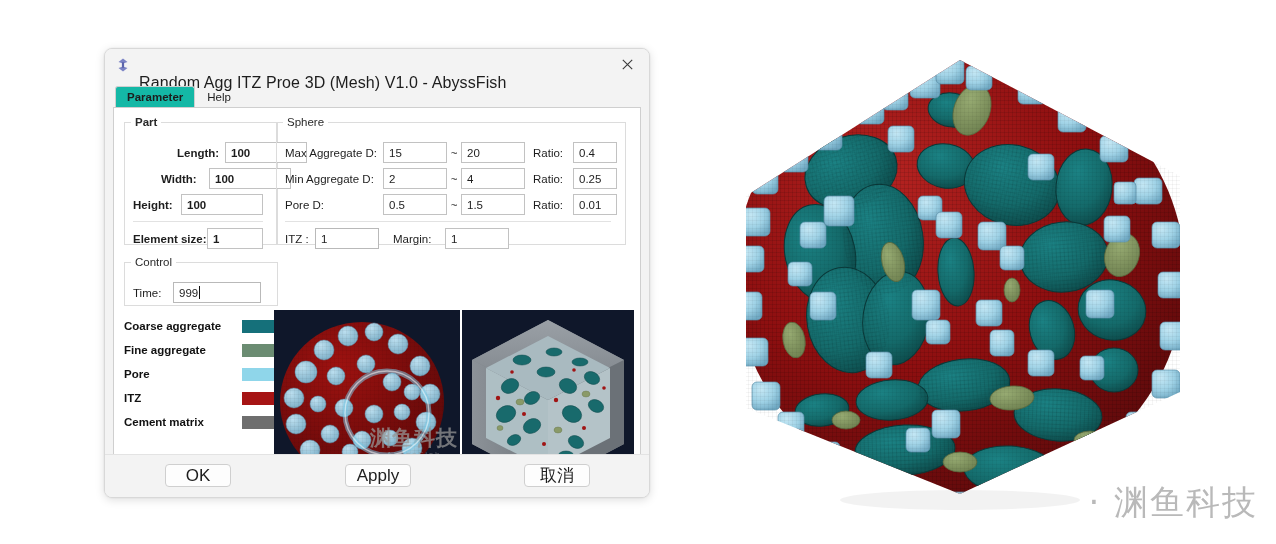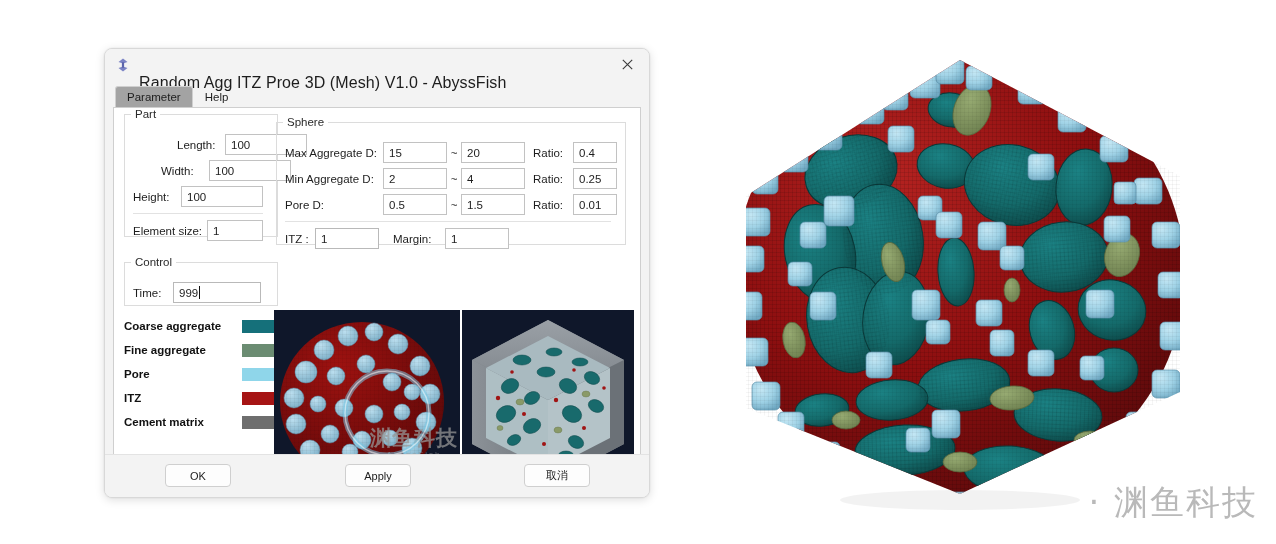--- a/index.html
+++ b/index.html
@@ -57,22 +57,23 @@
     font-size: 11.5px; color: #1d1d1d;
     padding: 4px 11px 5px 11px;
     border: 1px solid transparent;
     border-bottom: none;
     border-radius: 3px 3px 0 0;
     background: transparent;
     position: relative; top: 1px;
     white-space: nowrap;
   }
   .tab.active {
-    background: #a3a3a3;
+    background: #14b8a6;
     border-color: #cfcfcf;
+    font-weight: bold;
   }
 
   
   .panel {
     position: absolute;
     left: 8px; top: 58px;
     width: 528px; height: 350px;
     background: #ffffff;
     border: 1px solid #cfcfcf;
     box-sizing: border-box;
@@ -130,21 +131,21 @@
     left: 0; bottom: 0; width: 100%; height: 42px;
     border-top: 1px solid #e3e3e3;
     background: #f3f3f3;
   }
   .btn {
     position: absolute; top: 9px;
     width: 66px; height: 23px;
     background: #fdfdfd;
     border: 1px solid #cfcfcf;
     border-radius: 4px;
-    font-size: 11px; color: #1d1d1d;
+    font-size: 17px; color: #1d1d1d;
     display: flex; align-items: center; justify-content: center;
     cursor: default;
     box-sizing: border-box;
   }
 
   
   .viewport {
     position: absolute;
     left: 660px; top: 0;
     width: 616px; height: 544px;
@@ -355,21 +356,21 @@
       </div>
     </div>
 
     <div class="tabstrip">
       <div class="tab active">Parameter</div>
       <div class="tab">Help</div>
     </div>
 
     <div class="panel">
 
-      <fieldset class="group" style="left:10px; top:0; width:152px; height:127px;">
+      <fieldset class="group" style="left:10px; top:8px; width:152px; height:127px;font-weight:bold;">
         <legend>Part</legend>
 
         <div class="row" style="left:8px; top:14px;">
           <span class="lbl" style="width:48px;padding-left:44px;">Length:</span>
           <span class="fld" style="width:82px;">100</span>
         </div>
         <div class="row" style="left:8px; top:40px;margin-left:28px;">
           <span class="lbl" style="width:48px;">Width:</span>
           <span class="fld" style="width:82px;">100</span>
         </div>

